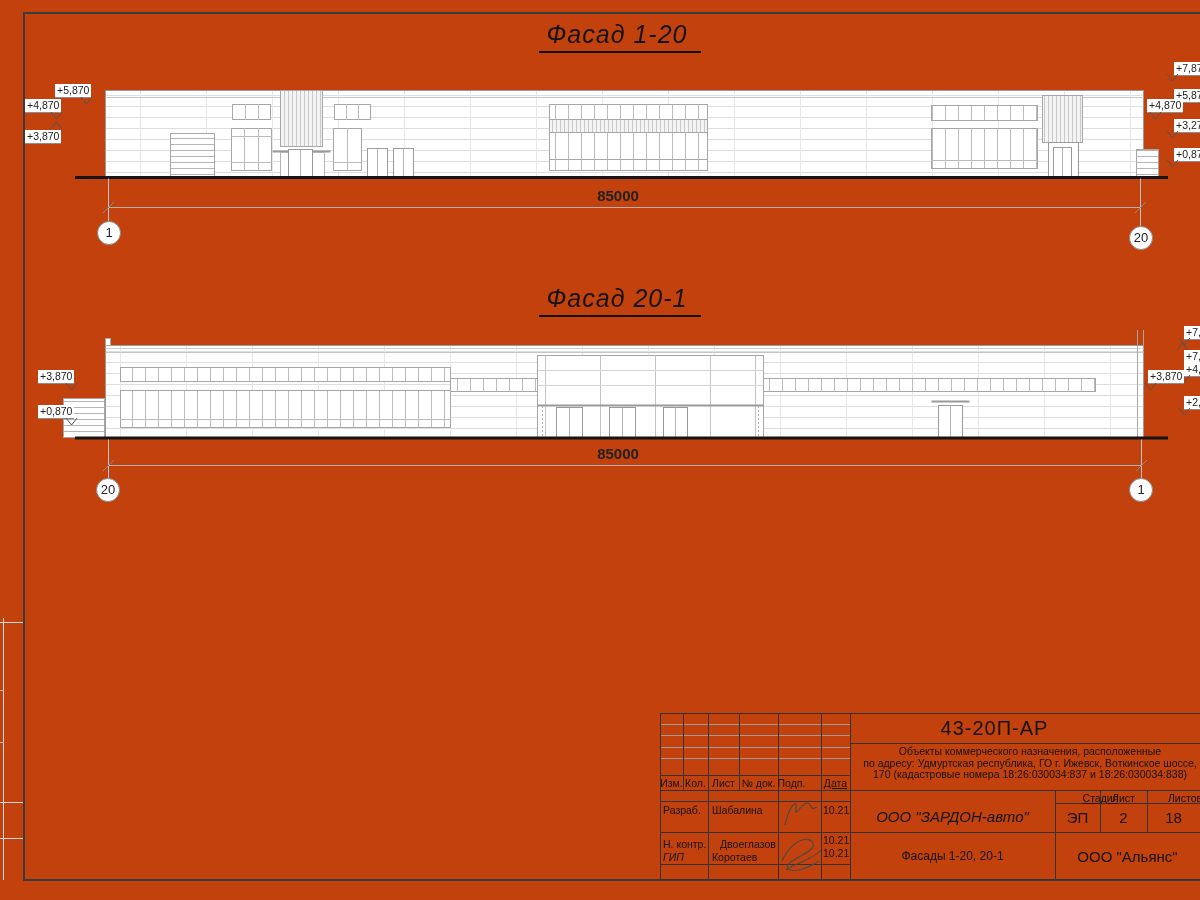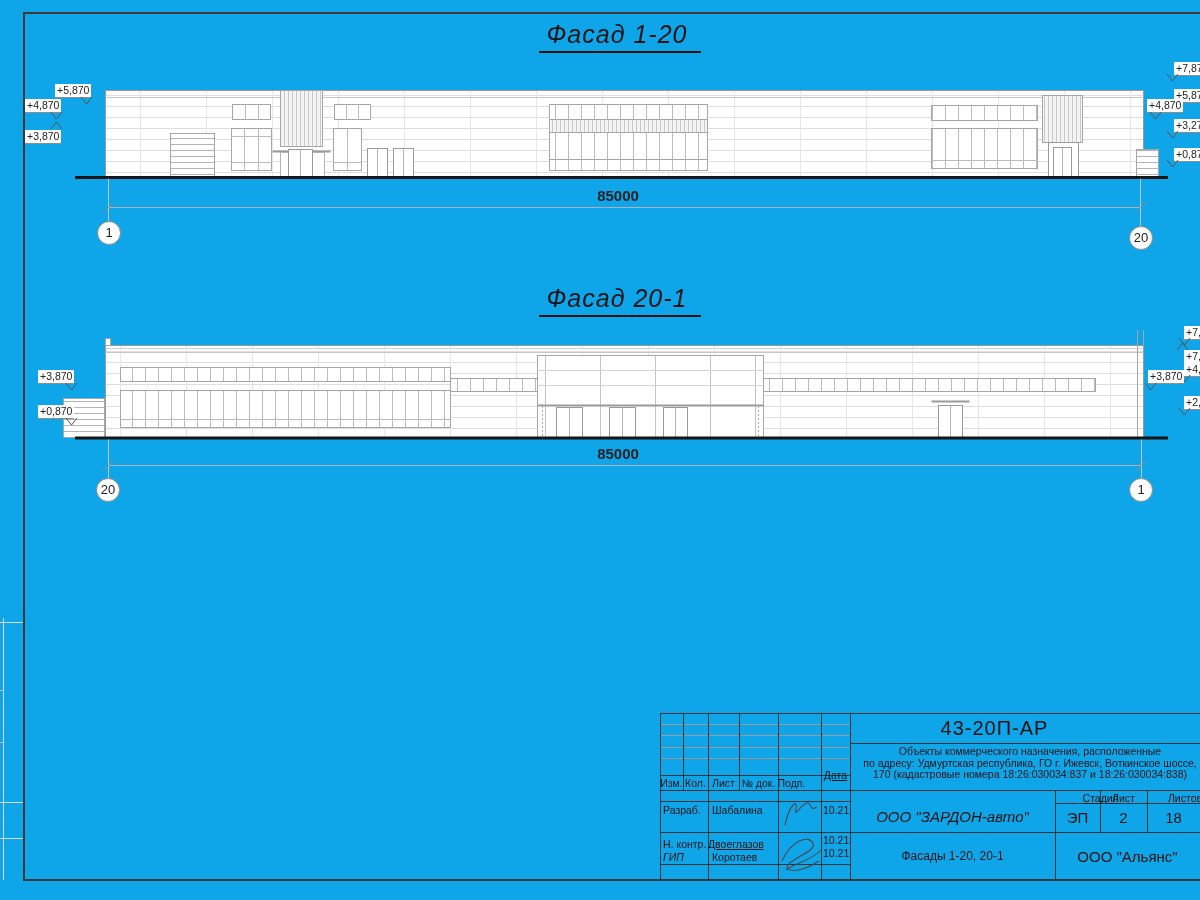--- a/index.html
+++ b/index.html
@@ -1,16 +1,16 @@
 <!DOCTYPE html>
 <html><head>
 <meta charset="utf-8">
 <style>
   html,body{margin:0;padding:0;background:#fff;}
-  #page{position:relative;width:1200px;height:900px;background:#0ea5e9;overflow:hidden;
+  #page{position:relative;width:1200px;height:900px;background:#c2410c;overflow:hidden;
         font-family:"Liberation Sans",sans-serif;color:#141414;}
   .abs{position:absolute;}
   
   .frame{position:absolute;background:#3a3a3a;}
   .stub{position:absolute;background:#d9d9d9;}
   
   .ftitle-wrap{position:absolute;left:20px;width:1200px;text-align:center;}
   .ftitle{display:inline-block;font-size:25px;font-style:italic;letter-spacing:1px;
           border-bottom:2px solid #111;padding:0 14px 2px 8px;}
   
@@ -323,27 +323,27 @@
       <div>Объекты коммерческого назначения, расположенные</div>
       <div>по адресу: Удмуртская республика, ГО г. Ижевск, Воткинское шоссе,</div>
       <div>170 (кадастровые номера 18:26:030034:837 и 18:26:030034:838)</div>
     </div>
 
     <div class="cell ctr" style="left:0;top:64px;width:23px;">Изм.</div>
     <div class="cell ctr" style="left:23px;top:64px;width:25px;">Кол.</div>
     <div class="cell ctr" style="left:48px;top:64px;width:31px;">Лист</div>
     <div class="cell ctr" style="left:79px;top:64px;width:39px;">№ док.</div>
     <div class="cell ctr" style="left:110px;top:64px;width:43px;">Подп.</div>
-    <div class="cell ctr" style="left:161px;top:56px;width:29px;text-decoration:underline;">Дата</div>
+    <div class="cell ctr" style="left:161px;top:64px;width:29px;text-decoration:underline;">Дата</div>
 
     <div class="cell" style="left:3px;top:91px;">Разраб.</div>
     <div class="cell" style="left:52px;top:91px;">Шабалина</div>
     <div class="cell" style="left:163px;top:91px;">10.21</div>
     <div class="cell" style="left:3px;top:125px;">Н. контр.</div>
-    <div class="cell" style="left:48px;top:125px;text-decoration:underline;">Двоеглазов</div>
+    <div class="cell" style="left:60px;top:125px;">Двоеглазов</div>
     <div class="cell" style="left:163px;top:121px;">10.21</div>
     <div class="cell" style="left:3px;top:138px;font-style:italic;">ГИП</div>
     <div class="cell" style="left:52px;top:138px;">Коротаев</div>
     <div class="cell" style="left:163px;top:134px;">10.21</div>
 
     <svg class="abs" style="left:120px;top:84px;" width="40" height="34" viewBox="0 0 40 34">
       <path d="M5 28 C10 6 18 2 16 12 C14 22 20 8 27 6 C32 5 29 15 37 10" fill="none" stroke="#4a4a4a" stroke-width="1.1"></path>
     </svg>
     <svg class="abs" style="left:118px;top:118px;" width="46" height="48" viewBox="0 0 46 48">
       <path d="M4 30 C14 8 31 4 35 12 C39 20 16 26 10 34 C6 41 21 43 41 30 M8 39 C20 31 34 29 43 19" fill="none" stroke="#4a4a4a" stroke-width="1.1"></path>

